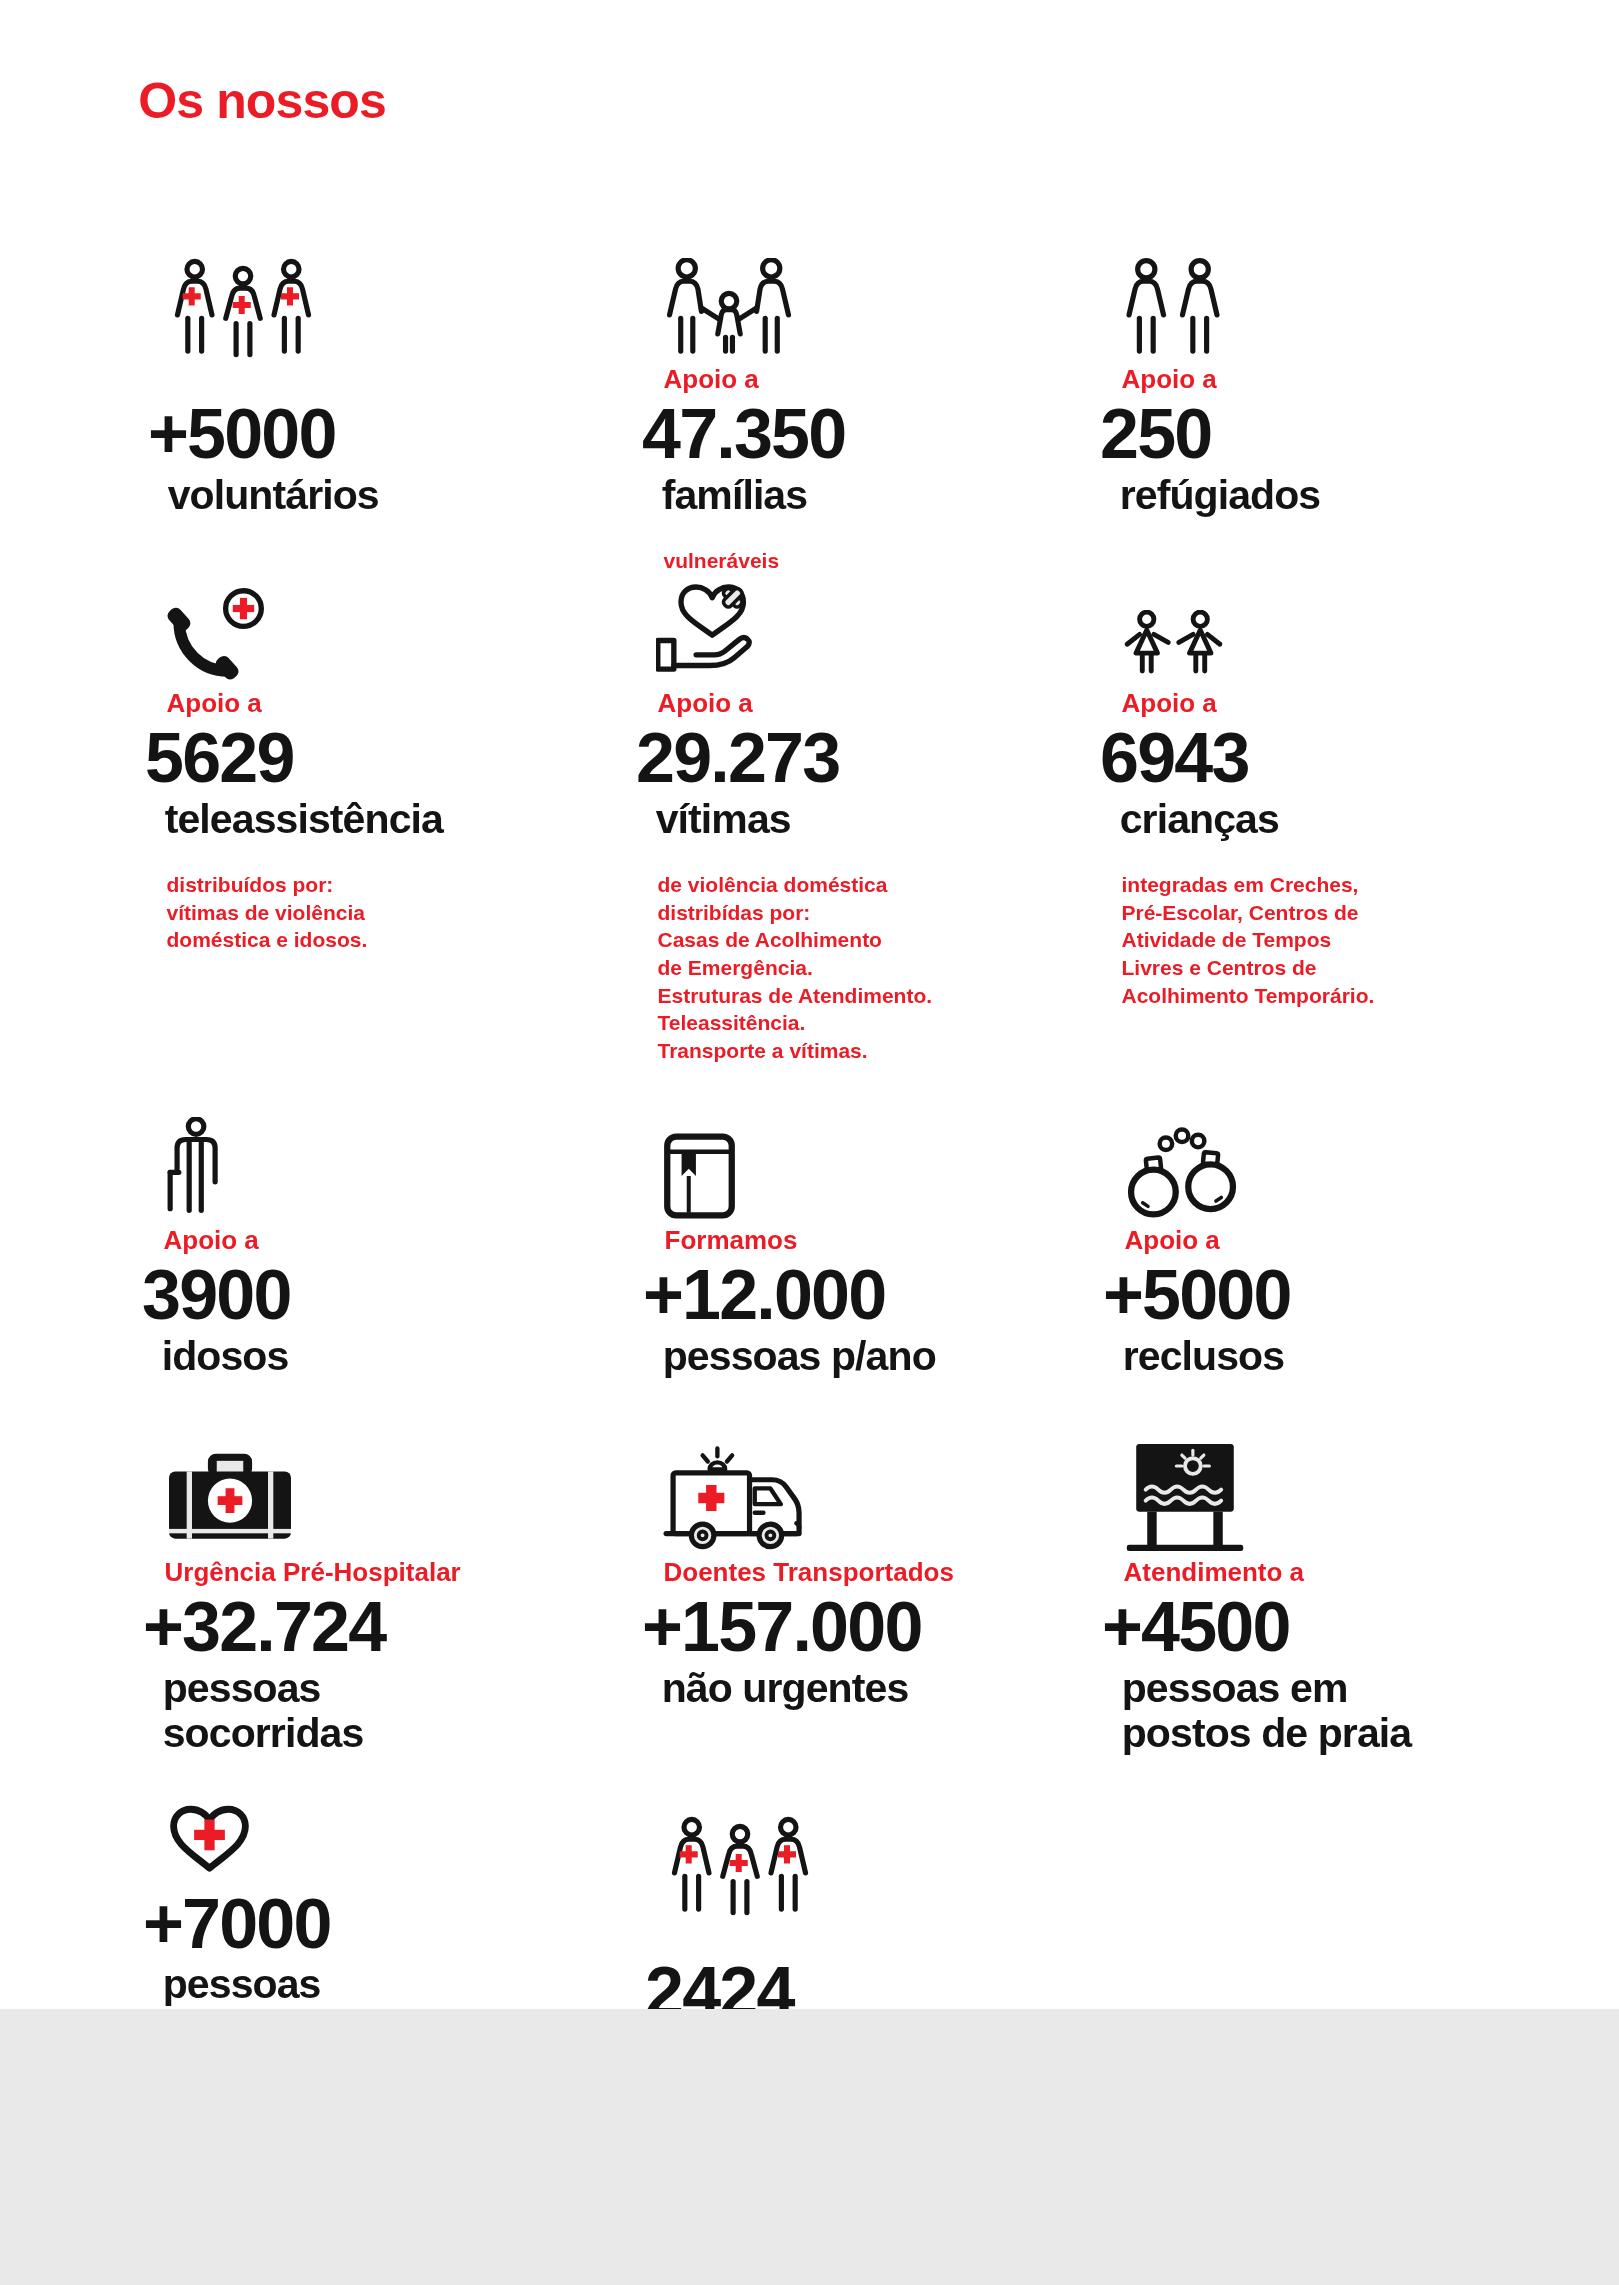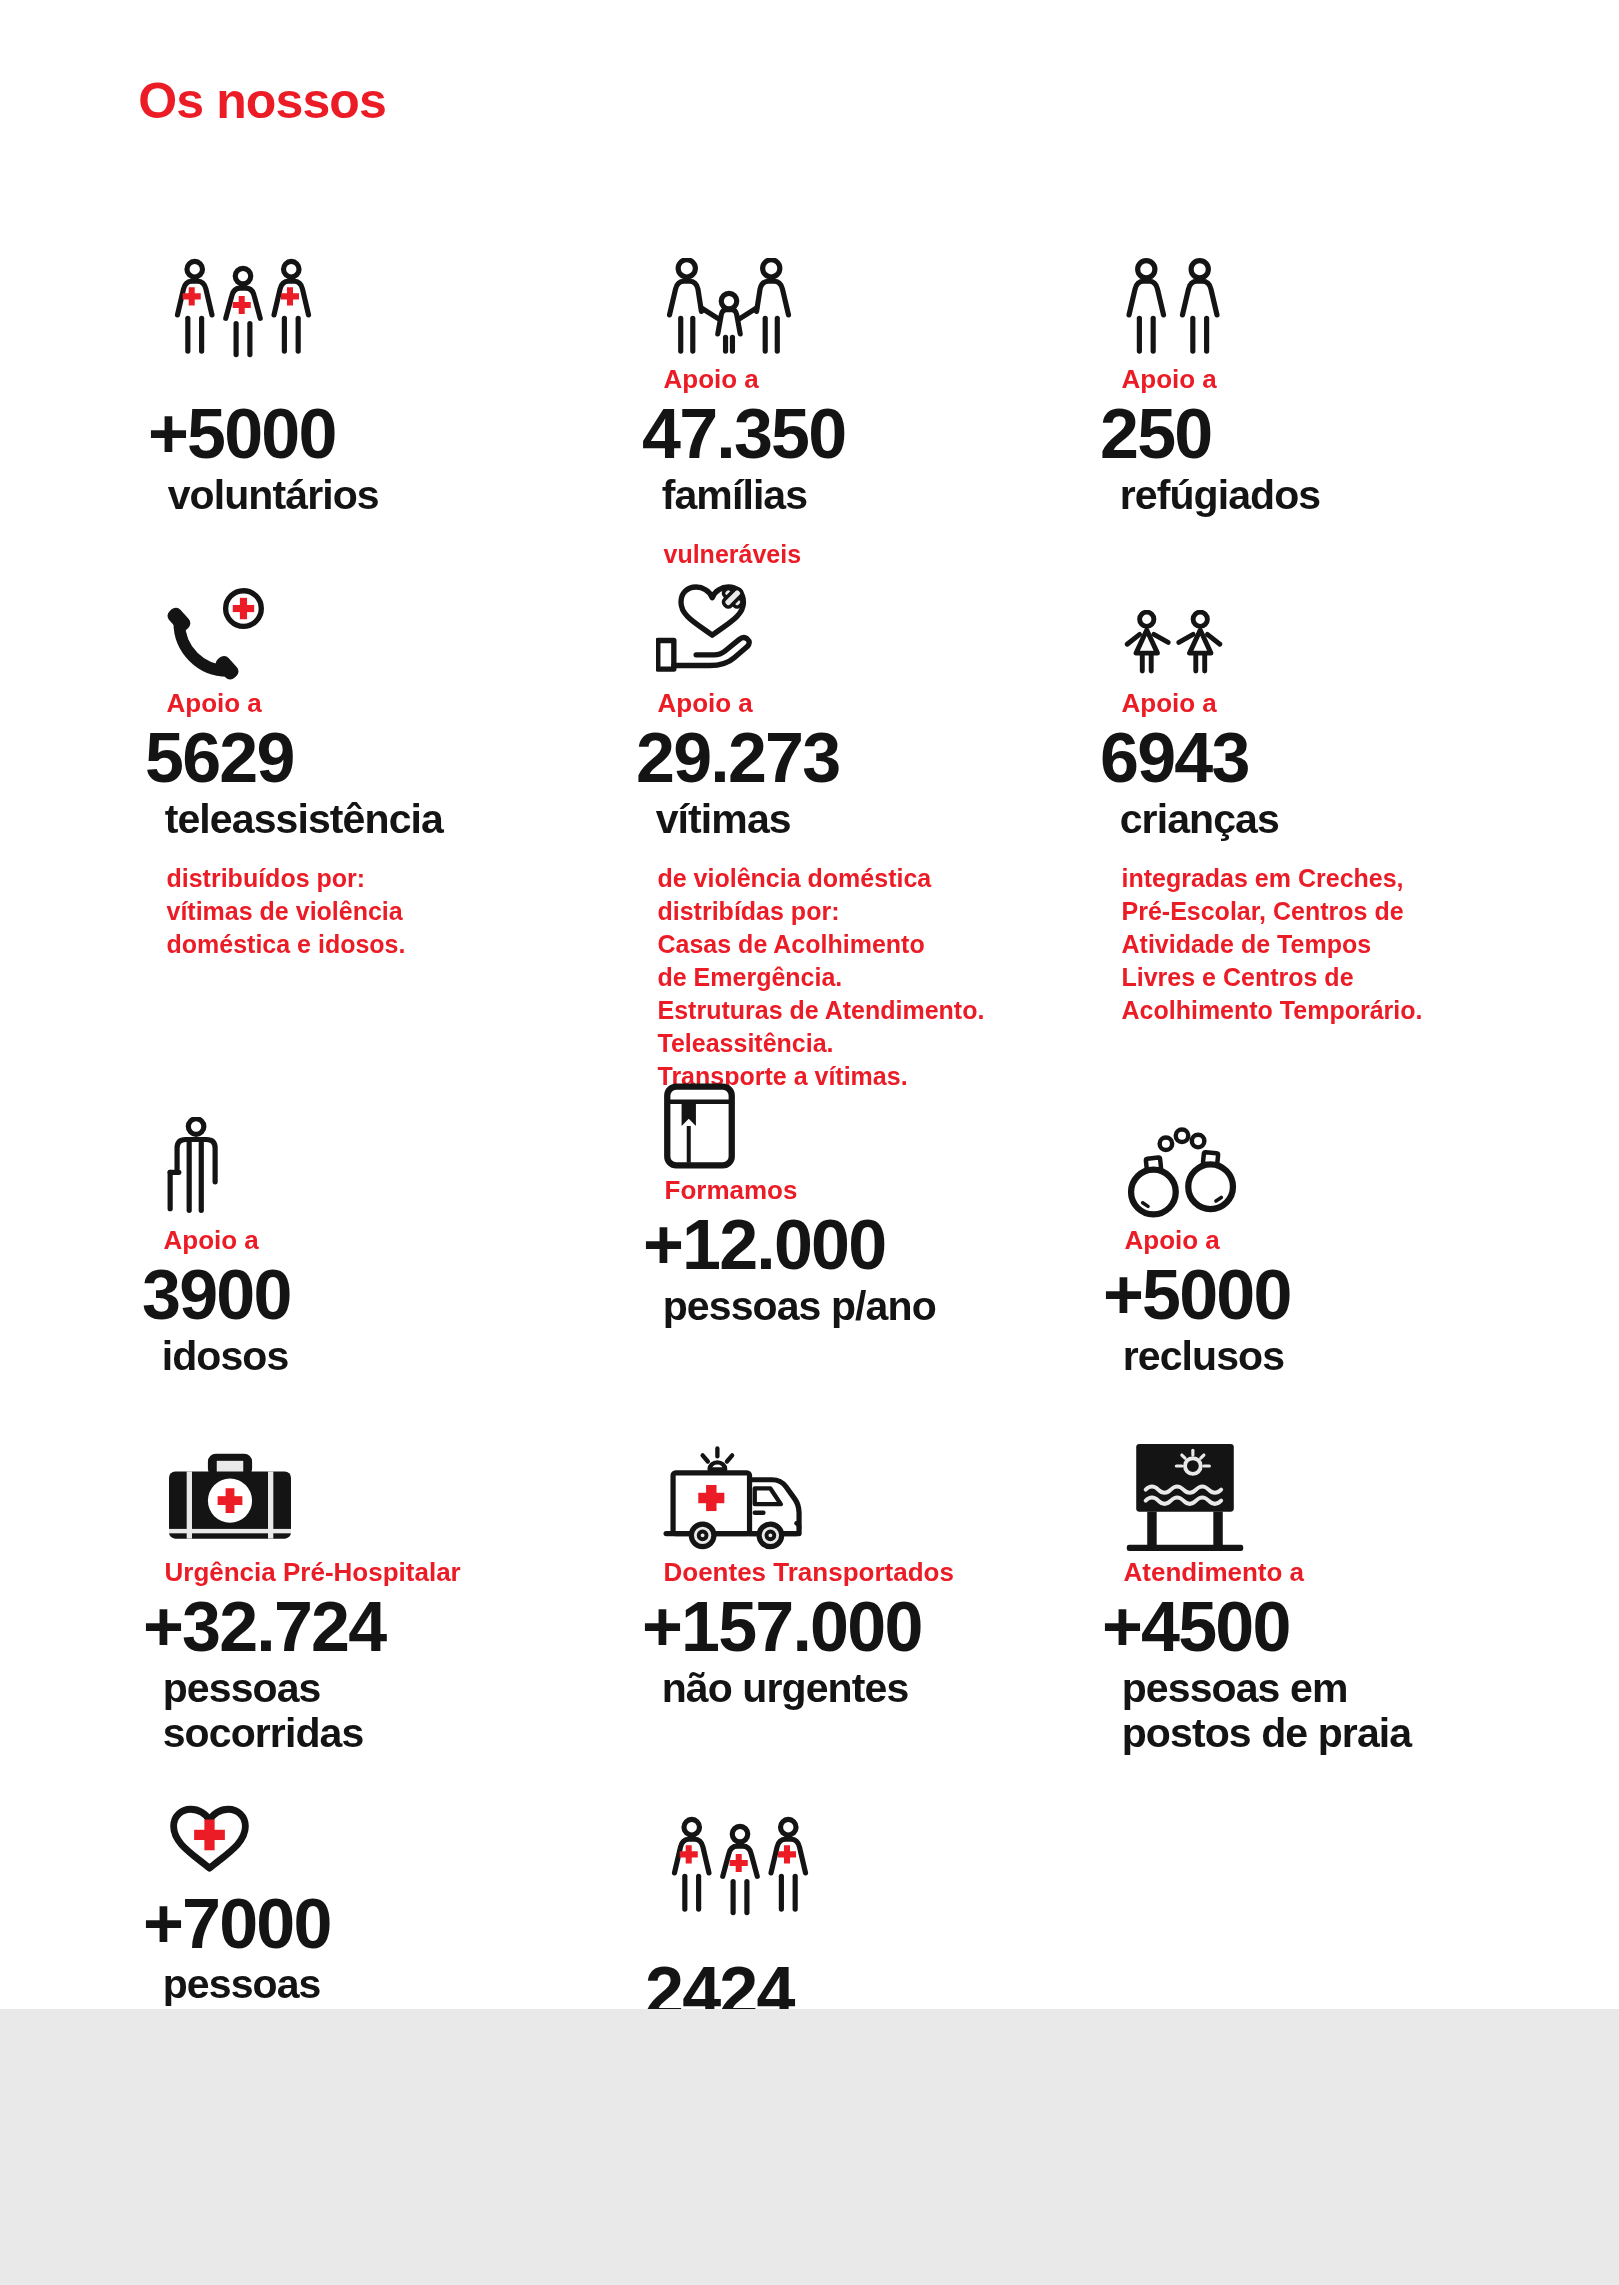--- a/index.html
+++ b/index.html
@@ -18,21 +18,21 @@
   }
   .num{
     color:#141414;font-size:70px;font-weight:bold;line-height:1.0;
     letter-spacing:-1.8px;margin-top:1.8px;
   }
   .nm{
     margin-left:19.7px;margin-top:3.6px;color:#141414;font-size:41px;font-weight:bold;
     line-height:1.1;letter-spacing:-0.9px;white-space:pre-line;
   }
   .det{
-    margin-left:21.5px;margin-top:20px;color:#ec1c26;font-size:25px;font-weight:bold;
+    margin-left:21.5px;margin-top:29px;color:#ec1c26;font-size:21px;font-weight:bold;
     line-height:1.32;white-space:pre-line;
   }
   .footer{position:absolute;left:1132px;top:2074px;width:394px;text-align:right;
     color:#ec1c26;font-weight:bold;}
   .footer .f1{font-size:52px;line-height:1.0;}
   .footer .f2{font-size:66px;line-height:0.95;letter-spacing:-1.8px;}
   svg{display:block;}
 </style>
 </head>
 <body>
@@ -213,21 +213,21 @@
             <line x1="8" y1="64" x2="18" y2="64"></line>
         </g>
       </svg>
     </div>
     <div class="lbl">Apoio a</div>
     <div class="num">3900</div>
     <div class="nm">idosos</div>
     <div class="det"></div>
   </div>
 
-  <div class="cell" style="left:643px;top:1069px;">
+  <div class="cell" style="left:643px;top:1119px;">
     <div class="icon-slot">
       <svg width="73" height="86" viewBox="0 0 80 96">
         <rect x="4" y="4" width="72" height="88" rx="10" fill="none" stroke="#141414" stroke-width="7"></rect>
         <line x1="4" y1="21" x2="76" y2="21" stroke="#141414" stroke-width="5"></line>
         <path d="M20,21 V48 L28,40 L36,48 V21 Z" fill="#141414"></path>
         <line x1="28" y1="48" x2="28" y2="89" stroke="#141414" stroke-width="4.5"></line>
       </svg>
     </div>
     <div class="lbl">Formamos</div>
     <div class="num">+12.000</div>

